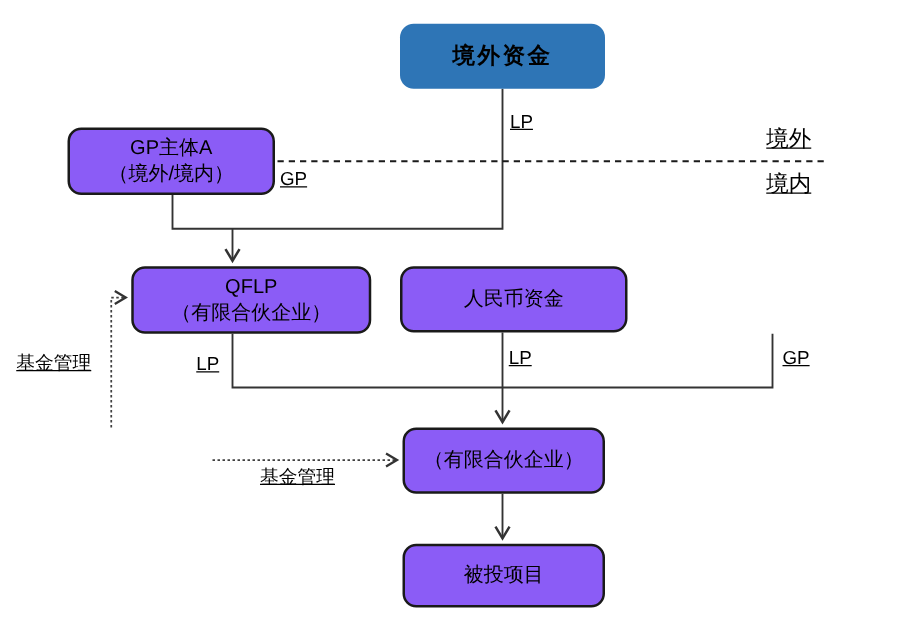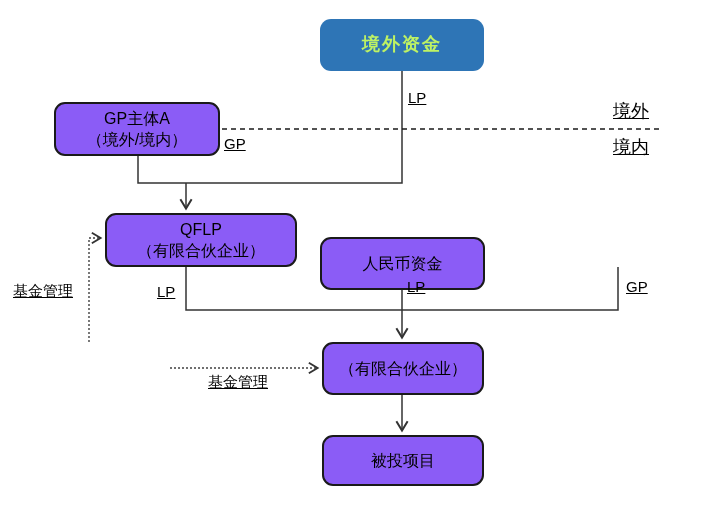--- a/index.html
+++ b/index.html
@@ -32,21 +32,21 @@
     text-align: center;
     background: #8b5cf6;
     border: 2px solid #1a1a1a;
     border-radius: 11px;
     font-size: 16px;
     line-height: 1.32;
     color: #000000;
   }
   .node.accent {
     border: none;
-    color: #bef264;
+    color: #000000;
     font-weight: bold;
     font-size: 18px;
     letter-spacing: 2px;
   }
   .node.dotted {
     border: 1.6px dotted #595959;
     font-size: 18px;
     letter-spacing: 1px;
   }
   .lbl {
@@ -97,21 +97,21 @@
   <div class="node" style="left:54px; top:102px; width:166px; height:54px;">
     <span>GP主体A</span>
     <span>（境外/境内）</span>
   </div>
 
   <div class="node" style="left:105px; top:213px; width:192px; height:54px;">
     <span>QFLP</span>
     <span>（有限合伙企业）</span>
   </div>
 
-  <div class="node" style="left:320px; top:213px; width:165px; height:53px;margin-top:24px;">
+  <div class="node" style="left:320px; top:213px; width:182px; height:53px;">
     <span>人民币资金</span>
   </div>
 
 
   <div class="node" style="left:322px; top:342px; width:162px; height:53px;">
     <span>（有限合伙企业）</span>
   </div>
 
   <div class="node" style="left:322px; top:435px; width:162px; height:51px;">
     <span>被投项目</span>

